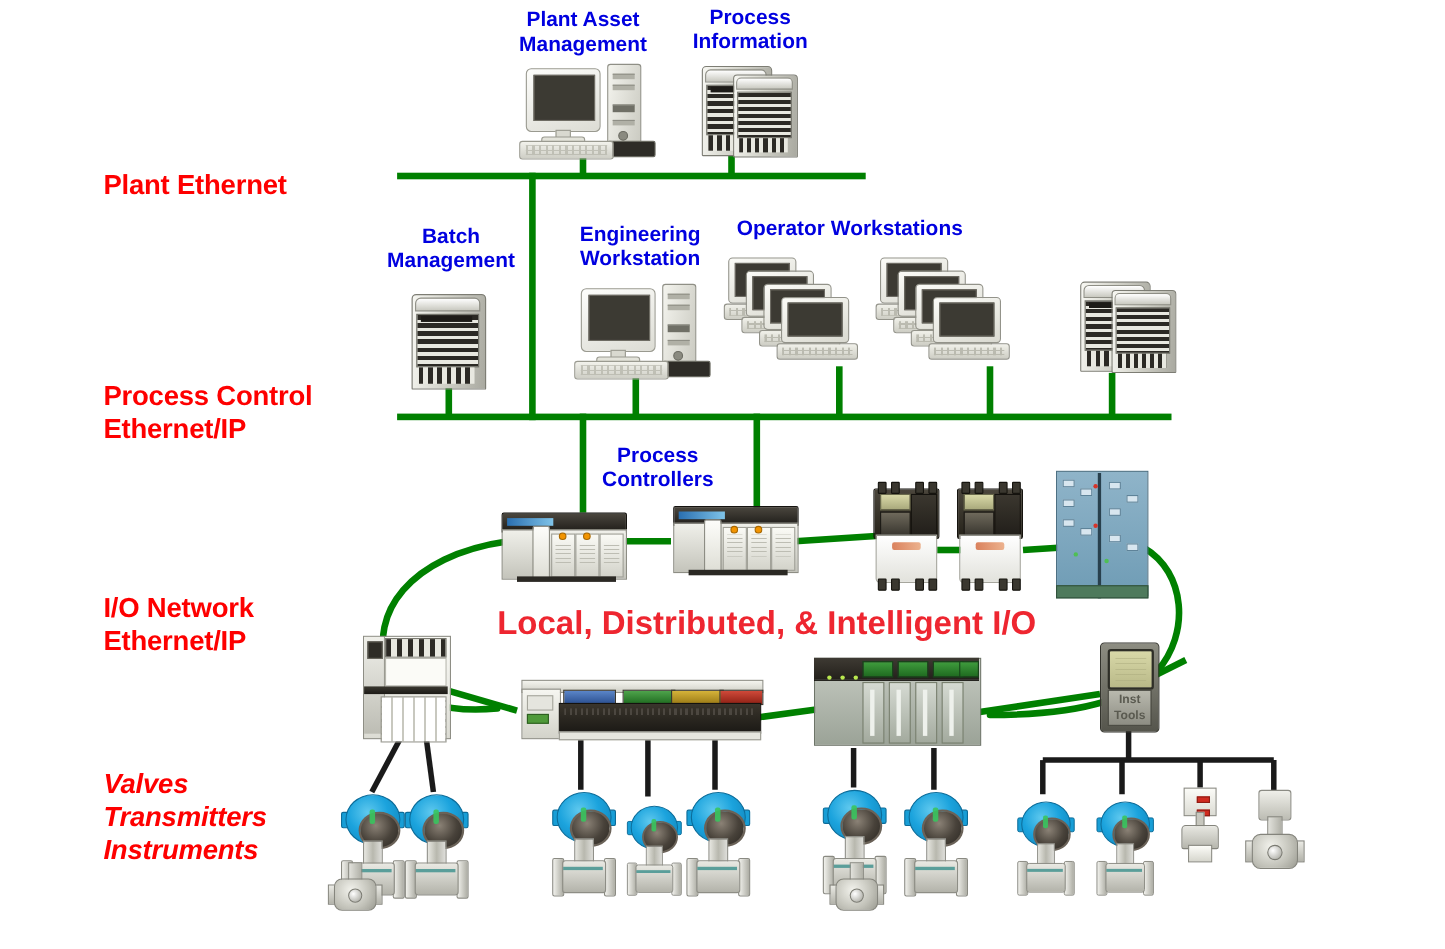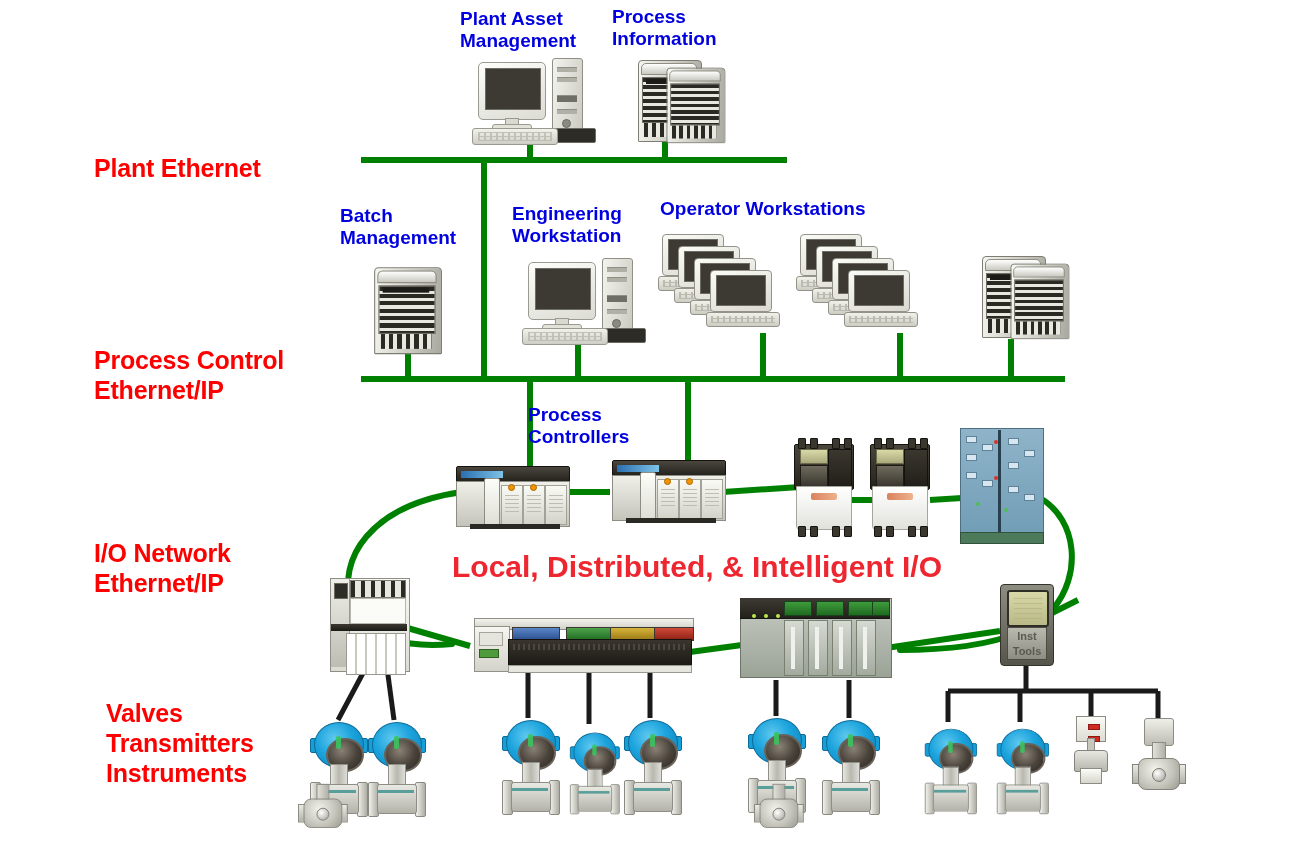--- a/index.html
+++ b/index.html
@@ -27,20 +27,21 @@
     letter-spacing: -0.2px;
     white-space: pre-line;
     margin-left: 20px;
   }
   .dev-label {
     position: absolute;
     color: #0000e0;
     font-weight: bold;
     font-size: 19px;
     line-height: 22px;
+    text-align: center;
     white-space: pre-line;
   }
   .center-red {
     position: absolute;
     color: #ee2630;
     font-weight: bold;
     font-size: 30px;
     white-space: nowrap;
   }
   .bus {
@@ -525,21 +526,21 @@
 <div id="stage">
 
   <div class="net-label" style="left:74px; top:153px;">Plant Ethernet</div>
 
   <div class="net-label" style="left:74px; top:345px;">Process Control
 Ethernet/IP</div>
 
   <div class="net-label" style="left:74px; top:538px;">I/O Network
 Ethernet/IP</div>
 
-  <div class="net-label" style="left:86px; top:698px;">Valves
+  <div class="net-label" style="left:74px; top:698px;font-style:italic;">Valves
 Transmitters
 Instruments</div>
 
   <div class="bus hbus" style="left:361px; top:157px; width:426px;"></div>
 
   <div class="bus hbus" style="left:361px; top:376px; width:704px;"></div>
 
   <div class="bus vbus" style="left:481px; top:157px; height:225px;"></div>
 
   <div class="bus vbus" style="left:527px; top:139px; height:22px;"></div>

